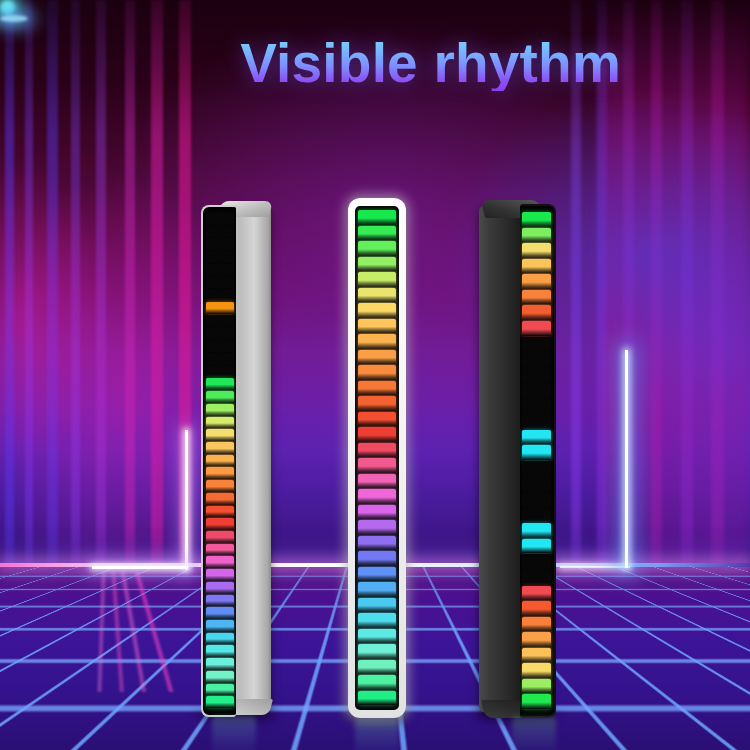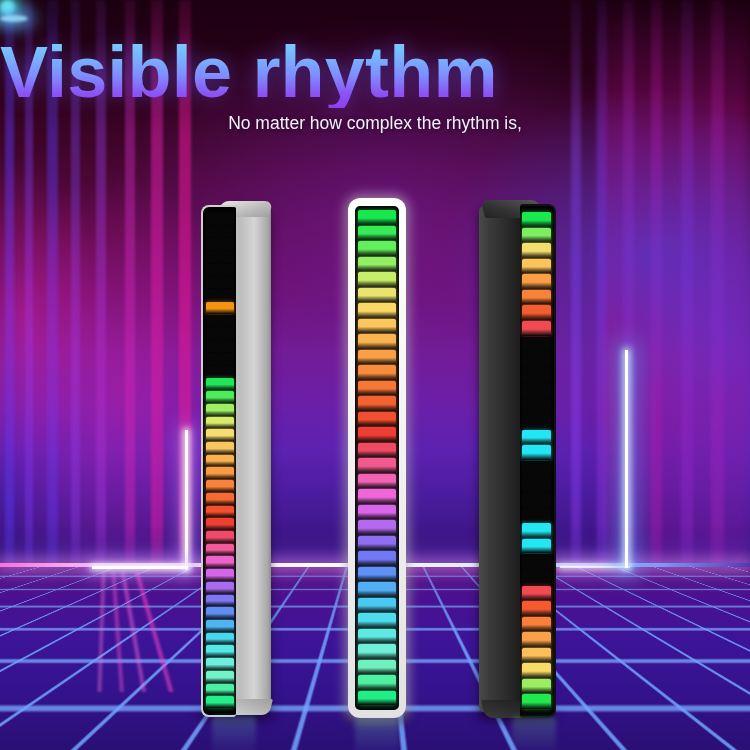--- a/index.html
+++ b/index.html
@@ -142,22 +142,22 @@
   .neon-R-v{left:625px;top:350px;width:3px;height:218px;
     box-shadow:0 0 7px 2px rgba(210,240,255,.95), 0 0 22px 8px rgba(80,170,255,.6);}
   .neon-R-top{left:619px;top:344px;width:15px;height:15px;border-radius:50%;background:rgba(110,255,245,.95);
     box-shadow:0 0 14px 5px rgba(80,255,240,.8);filter:blur(2px);}
   .neon-R-foot{left:612px;top:563px;width:28px;height:7px;border-radius:50%;background:rgba(150,220,255,.9);
     box-shadow:0 0 16px 7px rgba(90,170,255,.75);filter:blur(1.5px);}
   .neon-far-h{left:560px;top:566px;width:70px;height:2px;opacity:.85;}
 
   
   .title{
-    position:absolute;left:0;top:36px;width:621px;text-align:left;
-    font-size:72px;font-weight:bold;letter-spacing:.2px;line-height:1;
+    position:absolute;left:0;top:36px;width:621px;text-align:right;
+    font-size:55px;font-weight:bold;letter-spacing:.2px;line-height:1;
     background:linear-gradient(180deg,#7fd2ff 0%, #76b9ff 26%, #7f8dff 55%, #8a54f5 80%, #8e3df0 100%);
     -webkit-background-clip:text;background-clip:text;color:transparent;
     -webkit-text-fill-color:transparent;
     filter:drop-shadow(0 0 10px rgba(120,90,255,.45));
   }
   .subtitle{
     position:absolute;left:0;top:112px;width:750px;text-align:center;
     color:#f4f0ff;font-size:17.5px;line-height:23px;font-weight:400;
     text-shadow:0 1px 4px rgba(0,0,0,.55);
   }
@@ -277,21 +277,20 @@
   <div class="neon neon-L-v"></div>
   <div class="neon neon-L-h"></div>
   <div class="neon neon-far-h"></div>
   <div class="neon neon-R-v"></div>
   <div class="neon-R-top"></div>
   <div class="neon-R-foot"></div>
 
   <div class="title">Visible rhythm</div>
 
   <div class="subtitle">
-    <div>No matter how complex the rhythm is,</div>
   </div>
 
   <div class="shadow-pad" id="sh-left"></div>
   <div class="shadow-pad" id="sh-mid"></div>
   <div class="shadow-pad" id="sh-right"></div>
 
   <div class="bar" id="bar-left">
     <div class="body"></div>
     <div class="cap"></div>
     <div class="capb"></div>

